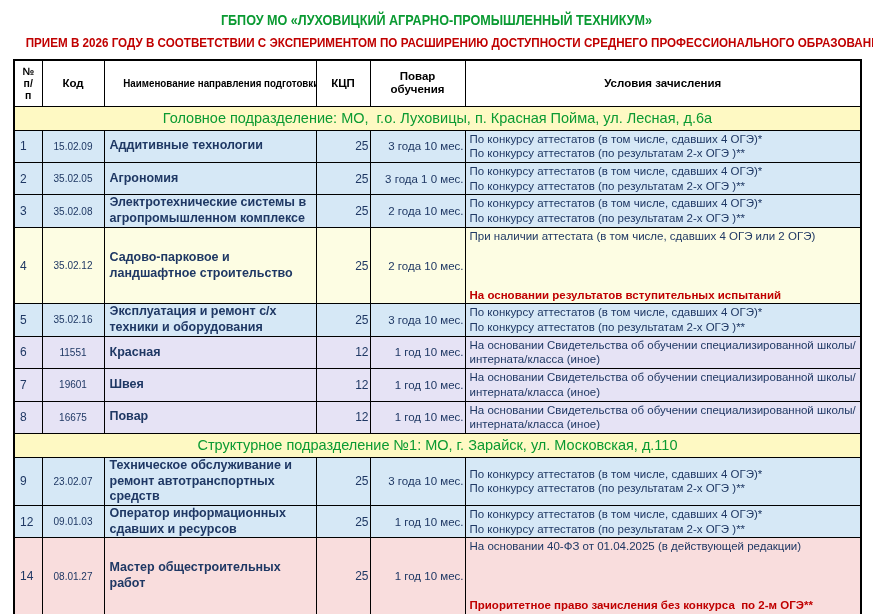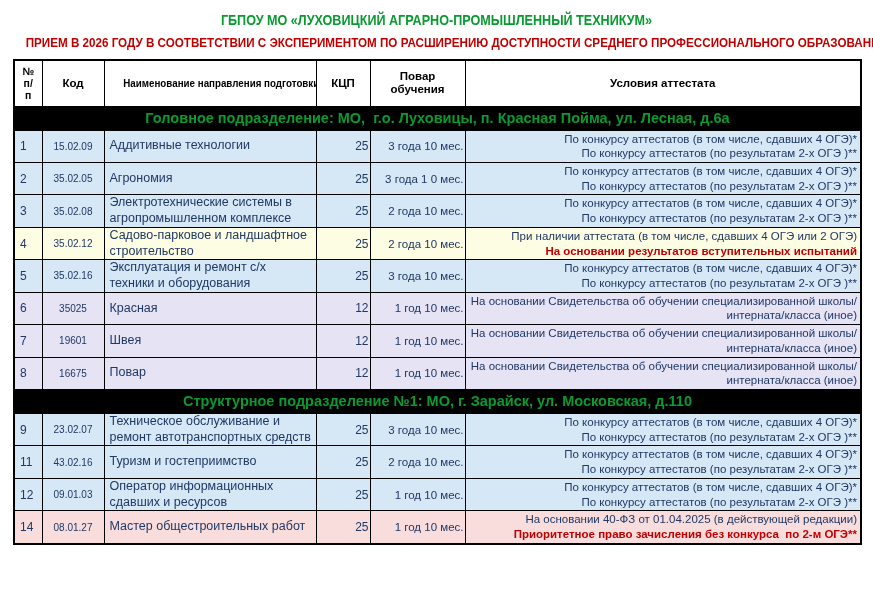--- a/index.html
+++ b/index.html
@@ -67,50 +67,49 @@
   th.h-term { white-space: pre-line; }
   th.h-name .squeeze {
     display: inline-block;
     white-space: nowrap;
     transform: scaleX(0.85);
     transform-origin: center;
   }
 
   tr.section-row { height: 24px; }
   tr.section-row td {
-    background: #000000;
+    background: #fef9c3;
     color: var(--green);
-    font-weight: bold;
+    font-weight: normal;
     font-size: 14.5px;
     text-align: center;
     white-space: pre-wrap;
     line-height: 1.0;
   }
 
   tr.data-row { height: 31px; }
   tr.data-row td { color: var(--navy); }
   td.c-num  { text-align: left; padding-left: 5px; font-size: 12px; }
   td.c-code { text-align: center; font-size: 10px; }
   td.c-name {
-    font-weight: normal;
+    font-weight: bold;
     font-size: 12.5px;
     padding: 0 3px 0 5px;
     line-height: 1.25;
   }
   td.c-kcp  { text-align: right; font-size: 12px; }
   td.c-term { text-align: right; font-size: 11.5px; }
   td.c-cond { padding: 1px 3px 1px 4px; }
   .cond-line {
     font-size: 11.5px;
     line-height: 1.28;
     color: var(--navy);
     white-space: pre-wrap;
-    text-align: right;
-  }
-  .cond-line.red { color: var(--red); font-weight: bold; }
+  }
+  .cond-line.red { color: var(--red); font-weight: bold; margin-top: 44px; }
 
   .bg-blue     td { background: var(--row-blue); }
   .bg-lavender td { background: var(--row-lavender); }
   .bg-yellow   td { background: var(--row-yellow); }
   .bg-pink     td { background: var(--row-pink); }
 </style>
 </head>
 <body>
 
 <div class="page">
@@ -129,21 +128,21 @@
     <thead>
       <tr>
         <th class="h-num">№
 п/
 п</th>
         <th class="h-code">Код</th>
         <th class="h-name"><span class="squeeze">Наименование направления подготовки</span></th>
         <th class="h-kcp">КЦП</th>
         <th class="h-term">Повар
 обучения</th>
-        <th class="h-cond">Условия аттестата</th>
+        <th class="h-cond">Условия зачисления</th>
       </tr>
     </thead>
     <tbody id="tbody">
         <tr class="section-row">
           <td colspan="6">Головное подразделение: МО,  г.о. Луховицы, п. Красная Пойма, ул. Лесная, д.6а</td>
         </tr>
         <tr class="data-row bg-blue">
           <td class="c-num">1</td>
           <td class="c-code">15.02.09</td>
           <td class="c-name">Аддитивные технологии</td>
@@ -193,21 +192,21 @@
           <td class="c-name">Эксплуатация и ремонт с/х техники и оборудования</td>
           <td class="c-kcp">25</td>
           <td class="c-term">3 года 10 мес.</td>
           <td class="c-cond">
             <div class="cond-line">По конкурсу аттестатов (в том числе, сдавших 4 ОГЭ)*</div>
             <div class="cond-line">По конкурсу аттестатов (по результатам 2-х ОГЭ )**</div>
           </td>
         </tr>
         <tr class="data-row bg-lavender">
           <td class="c-num">6</td>
-          <td class="c-code">35025</td>
+          <td class="c-code">11551</td>
           <td class="c-name">Красная</td>
           <td class="c-kcp">12</td>
           <td class="c-term">1 год 10 мес.</td>
           <td class="c-cond">
             <div class="cond-line">На основании Свидетельства об обучении специализированной школы/интерната/класса (иное)</div>
           </td>
         </tr>
         <tr class="data-row bg-lavender">
           <td class="c-num">7</td>
           <td class="c-code">19601</td>
@@ -236,31 +235,20 @@
           <td class="c-code">23.02.07</td>
           <td class="c-name">Техническое обслуживание и ремонт автотранспортных средств</td>
           <td class="c-kcp">25</td>
           <td class="c-term">3 года 10 мес.</td>
           <td class="c-cond">
             <div class="cond-line">По конкурсу аттестатов (в том числе, сдавших 4 ОГЭ)*</div>
             <div class="cond-line">По конкурсу аттестатов (по результатам 2-х ОГЭ )**</div>
           </td>
         </tr>
         <tr class="data-row bg-blue">
-          <td class="c-num">11</td>
-          <td class="c-code">43.02.16</td>
-          <td class="c-name">Туризм и гостеприимство</td>
-          <td class="c-kcp">25</td>
-          <td class="c-term">2 года 10 мес.</td>
-          <td class="c-cond">
-            <div class="cond-line">По конкурсу аттестатов (в том числе, сдавших 4 ОГЭ)*</div>
-            <div class="cond-line">По конкурсу аттестатов (по результатам 2-х ОГЭ )**</div>
-          </td>
-        </tr>
-        <tr class="data-row bg-blue">
           <td class="c-num">12</td>
           <td class="c-code">09.01.03</td>
           <td class="c-name">Оператор информационных сдавших и ресурсов</td>
           <td class="c-kcp">25</td>
           <td class="c-term">1 год 10 мес.</td>
           <td class="c-cond">
             <div class="cond-line">По конкурсу аттестатов (в том числе, сдавших 4 ОГЭ)*</div>
             <div class="cond-line">По конкурсу аттестатов (по результатам 2-х ОГЭ )**</div>
           </td>
         </tr>

